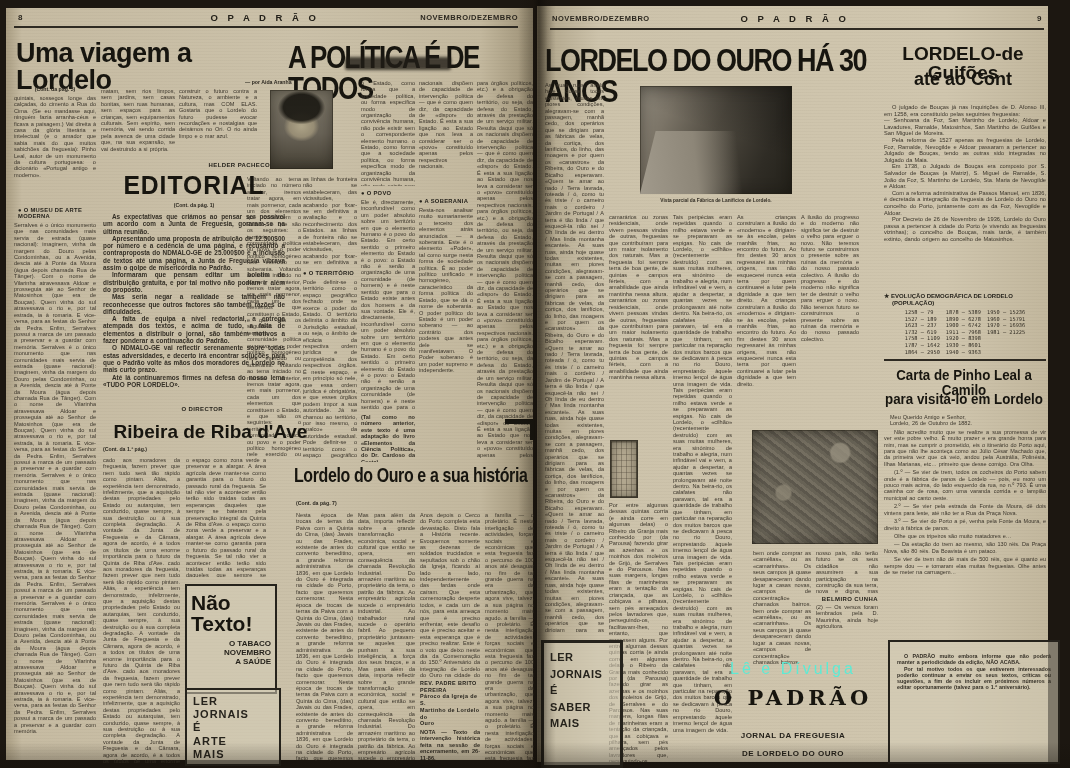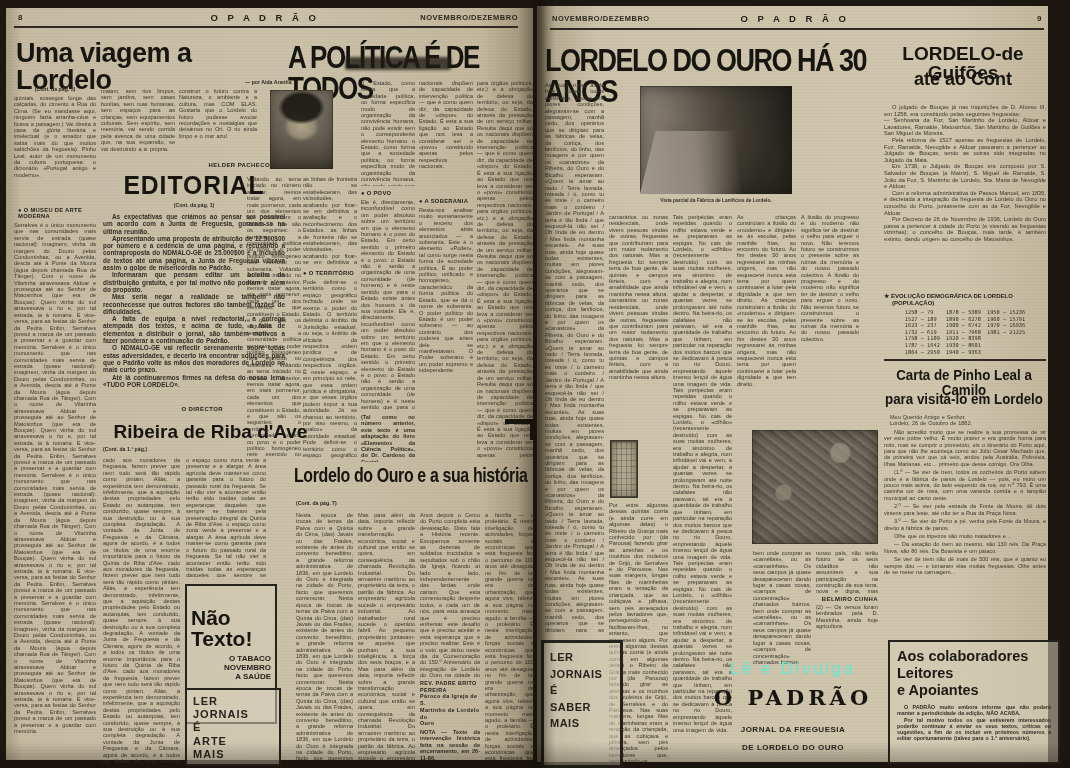--- a/index.html
+++ b/index.html
@@ -122,21 +122,21 @@
     <div class="bt bt-b" style="font-size:6.4px;line-height:7.3px;text-indent:9px;">Até lá continuaremos firmes na defesa do nosso lema «TUDO POR LORDELO».</div>
   </div>
   <div class="sig" style="width:120px;text-align:right;margin-top:3px;">O  DIRECTOR</div>
 </div>
 
 <div class="abs headline" style="left:103px;top:422px;width:215px;font-size:19px;font-weight:600;text-align:center;font-family:'Liberation Sans',sans-serif;">Ribeira de Riba d'Ave</div>
 <div class="abs contline" style="left:103px;top:446px;width:70px;">(Cont. da 1.ª pág.)</div>
 <div class="abs bt" style="left:103px;top:457px;width:77px;height:306px;">cado aos moradores da freguesia, fazem prever que nem tudo será tão rápido como pintam. Aliás, a experiência tem demonstrado, infelizmente, que a aquisição destas propriedades pelo Estado ou autarquias, tem conduzido, quase sempre, à sua destruição ou à sua completa degradação. A vontade da Junta de Freguesia e da Câmara, agora de acordo, é a todos os títulos de uma enorme importância para o futuro da Quinta de Riba d'Ave. cado aos moradores da freguesia, fazem prever que nem tudo será tão rápido como pintam. Aliás, a experiência tem demonstrado, infelizmente, que a aquisição destas propriedades pelo Estado ou autarquias, tem conduzido, quase sempre, à sua destruição ou à sua completa degradação. A vontade da Junta de Freguesia e da Câmara, agora de acordo, é a todos os títulos de uma enorme importância para o futuro da Quinta de Riba d'Ave. cado aos moradores da freguesia, fazem prever que nem tudo será tão rápido como pintam. Aliás, a experiência tem demonstrado, infelizmente, que a aquisição destas propriedades pelo Estado ou autarquias, tem conduzido, quase sempre, à sua destruição ou à sua completa degradação. A vontade da Junta de Freguesia e da Câmara, agora de acordo, é a todos os títulos de uma enorme importância para o futuro da Quinta de Riba d'Ave.</div>
 <div class="abs bt" style="left:186px;top:457px;width:80px;height:120px;">o espaço como zona verde a preservar e a alargar. A área agrícola deve manter-se como garantia para o futuro do passado rural da freguesia. Se tal não vier a acontecer então terão sido traídas todas as esperanças daqueles que sempre se bateram pela preservação integral da Quinta de Riba d'Ave. o espaço como zona verde a preservar e a alargar. A área agrícola deve manter-se como garantia para o futuro do passado rural da freguesia. Se tal não vier a acontecer então terão sido traídas todas as esperanças daqueles que sempre se bateram pela preservação integral da Quinta de Riba d'Ave.</div>
 
-<div class="abs boxed" style="left:185px;top:584px;width:80px;height:94px;padding:21px 4px;">
+<div class="abs boxed" style="left:185px;top:584px;width:80px;height:94px;padding:6px 4px;">
   <div class="headline" style="font-size:21px;">Não</div>
   <div class="headline" style="font-size:21px;">Texto!</div>
   <div class="prelines" style="font-size:8px;font-weight:bold;text-align:right;margin-top:5px;line-height:1.15;color:#26231c;">O TABACO
 NOVEMBRO
 A SAÚDE</div>
 </div>
 
 <div class="abs boxed prelines" style="left:185px;top:688px;width:80px;height:64px;padding:5px 6px;font-size:11px;font-weight:bold;line-height:1.2;letter-spacing:1px;color:#26231c;">LER
 JORNAIS
 É
@@ -188,21 +188,21 @@
 <div class="abs bt" style="left:753px;top:550px;width:58px;height:120px;">bem onde comprar as «camélias», ou as «camarinhas». Os seus campos já quase desapareceram dando lugar a casas novas, «campos de concentração» chamados bairros. bem onde comprar as «camélias», ou as «camarinhas». Os seus campos já quase desapareceram dando lugar a casas novas, «campos de concentração» chamados bairros.</div>
 <div class="abs col-flex" style="left:816px;top:550px;width:62px;height:120px;">
   <div class="bt" style="height:44px;flex:0 0 auto;">nosso país, não terão futuro se os seus cidadãos não assumirem a sua participação na construção da sua terra, nova e digna, mas respeitando o seu passado e a sua herança cultural.</div>
   <div class="sig" style="text-align:right;margin:2px 0;">BELMIRO CUNHA</div>
   <div class="bt grow">(2) — Os versos foram lembrados pela D. Maurinha, ainda hoje agricultora.</div>
 </div>
 
 <div class="abs" style="left:710px;top:660px;width:166px;text-align:center;">
   <div style="font-size:16px;font-weight:400;letter-spacing:3px;color:#5eead4;">Lê  e  Dívulga</div>
   <div style="font-family:'DejaVu Serif',serif;font-size:21px;font-weight:bold;letter-spacing:4px;color:#17150f;margin-top:7px;">O  PADRÃO</div>
-  <div style="font-size:8px;font-weight:bold;letter-spacing:.5px;color:#26231c;margin-top:15px;">JORNAL  DA  FREGUESIA</div>
+  <div style="font-size:8px;font-weight:bold;letter-spacing:.5px;color:#26231c;margin-top:21px;">JORNAL  DA  FREGUESIA</div>
   <div style="font-size:8px;font-weight:bold;letter-spacing:.5px;color:#26231c;margin-top:9px;">DE LORDELO DO OURO</div>
 </div>
 
 <div class="abs boxed prelines" style="left:541px;top:640px;width:64px;height:110px;padding:6px;font-size:11px;font-weight:bold;line-height:1.5;letter-spacing:.5px;color:#26231c;border-width:3px;">LER
 JORNAIS
 É
 SABER
 MAIS</div>
 
 <div class="abs" style="left:884px;top:104px;width:162px;height:186px;overflow:hidden;">
@@ -249,21 +249,18 @@
   <div class="bt" style="font-size:5.5px;line-height:6.4px;text-indent:10px;">Não acredito muito que se realize a sua promessa de vir ver este pobre velho. É muito prazer e era grande honra para mim, mas se cumprir o prometido, eis o itinerário do Porto aqui, para que não lhe aconteça como ao Júlio César Machado que, da primeira vez que cá veio, andou pela Austrália, Polinésia, Ilhas Marianas, etc… primeiro que desse comigo. Ora Olha.</div>
   <div class="bt" style="font-size:5.5px;line-height:6.4px;text-indent:10px;margin-top:2px;">(1.º — Se vier de trem, todos os cocheiros do Porto sabem onde é a fábrica de panos de Lordelo — pois, eu moro um pouco mais acima, do lado esquerdo da rua, no n.º 793. É uma casinha cor de rosa, com uma varanda corrida e o lampião municipal ao canto oeste.</div>
   <div class="bt" style="font-size:5.5px;line-height:6.4px;text-indent:10px;margin-top:2px;">2.º — Se vier pela estrada da Fonte da Moura, dê dois vintens para leste, até não ter a Rua da Praça Nova.</div>
   <div class="bt" style="font-size:5.5px;line-height:6.4px;text-indent:10px;margin-top:2px;">3.º — Se vier do Porto a pé, venha pela Fonte da Moura, e direito à fábrica de panos.</div>
   <div class="bt" style="font-size:5.5px;line-height:6.4px;text-indent:10px;margin-top:2px;">Olhe que os tripeiros são muito matadores e…</div>
   <div class="bt" style="font-size:5.5px;line-height:6.4px;text-indent:10px;margin-top:2px;">— Da estação do trem ao mesmo, são 130 réis. Da Praça Nova, são 80 réis. Da Boavista é um pataco.</div>
   <div class="bt" style="font-size:5.5px;line-height:6.4px;text-indent:10px;margin-top:2px;">Se vier de trem não dê mais de 500 réis, que é quanto eu sempre dou — e tomaram elas muitas freguesias. Olhe antes de se meter na carruagem…</div>
 </div>
 
 <div class="abs boxed" style="left:888px;top:640px;width:154px;height:108px;padding:6px 7px;">
-  <div class="prelines" style="font-size:14.5px;font-weight:bold;line-height:1.18;color:#1d1a14;">Aos  colaboradores
-Leitores
-e  Apoiantes</div>
   <div class="bt bt-b" style="font-size:5.3px;line-height:6px;text-indent:7px;margin-top:5px;">O PADRÃO muito embora informe que não poderá manter a periodicidade da edição, NÃO ACABA.</div>
   <div class="bt bt-b" style="font-size:5.3px;line-height:6px;text-indent:7px;margin-top:1px;">Por tal motivo todos os que estiverem interessados poderão continuar a enviar os seus textos, críticas ou sugestões, a fim de os incluir em próximos números a editar oportunamente (talvez para o 1.º aniversário).</div>
 </div>
 
 <div class="abs" id="gutter-shadow"></div>
 <div class="abs" id="bottom-shadow"></div>
 
 </body></html>

